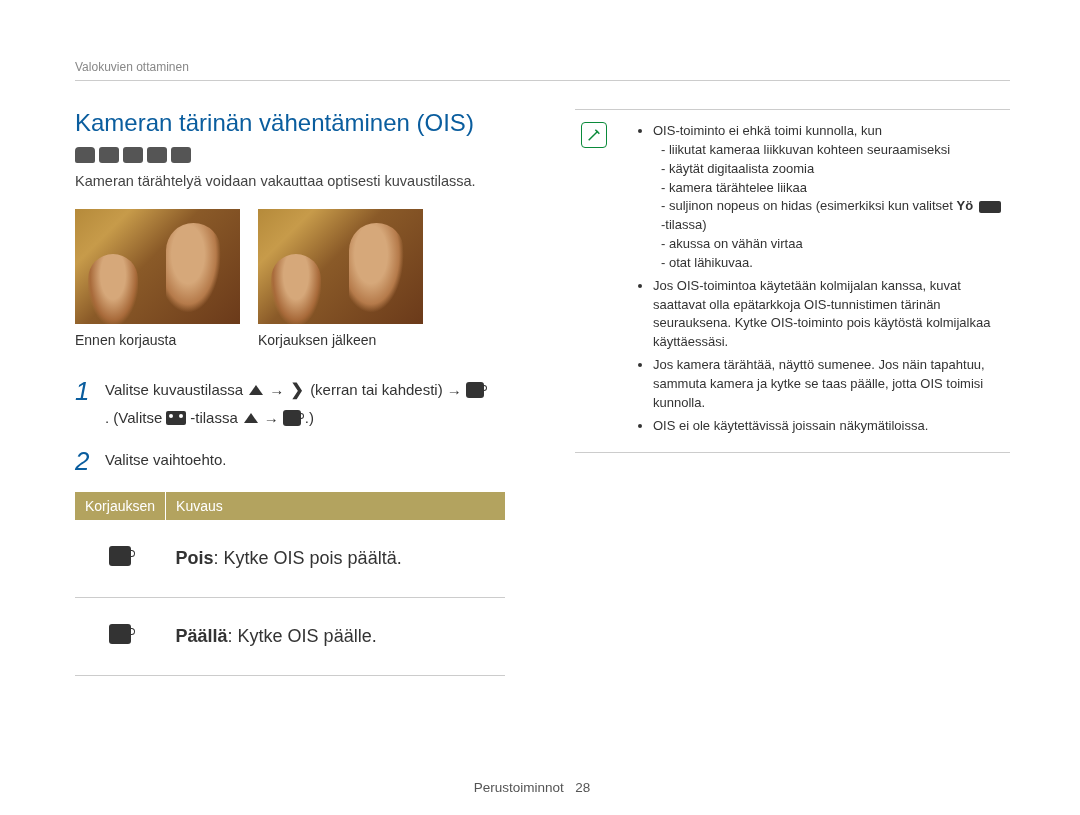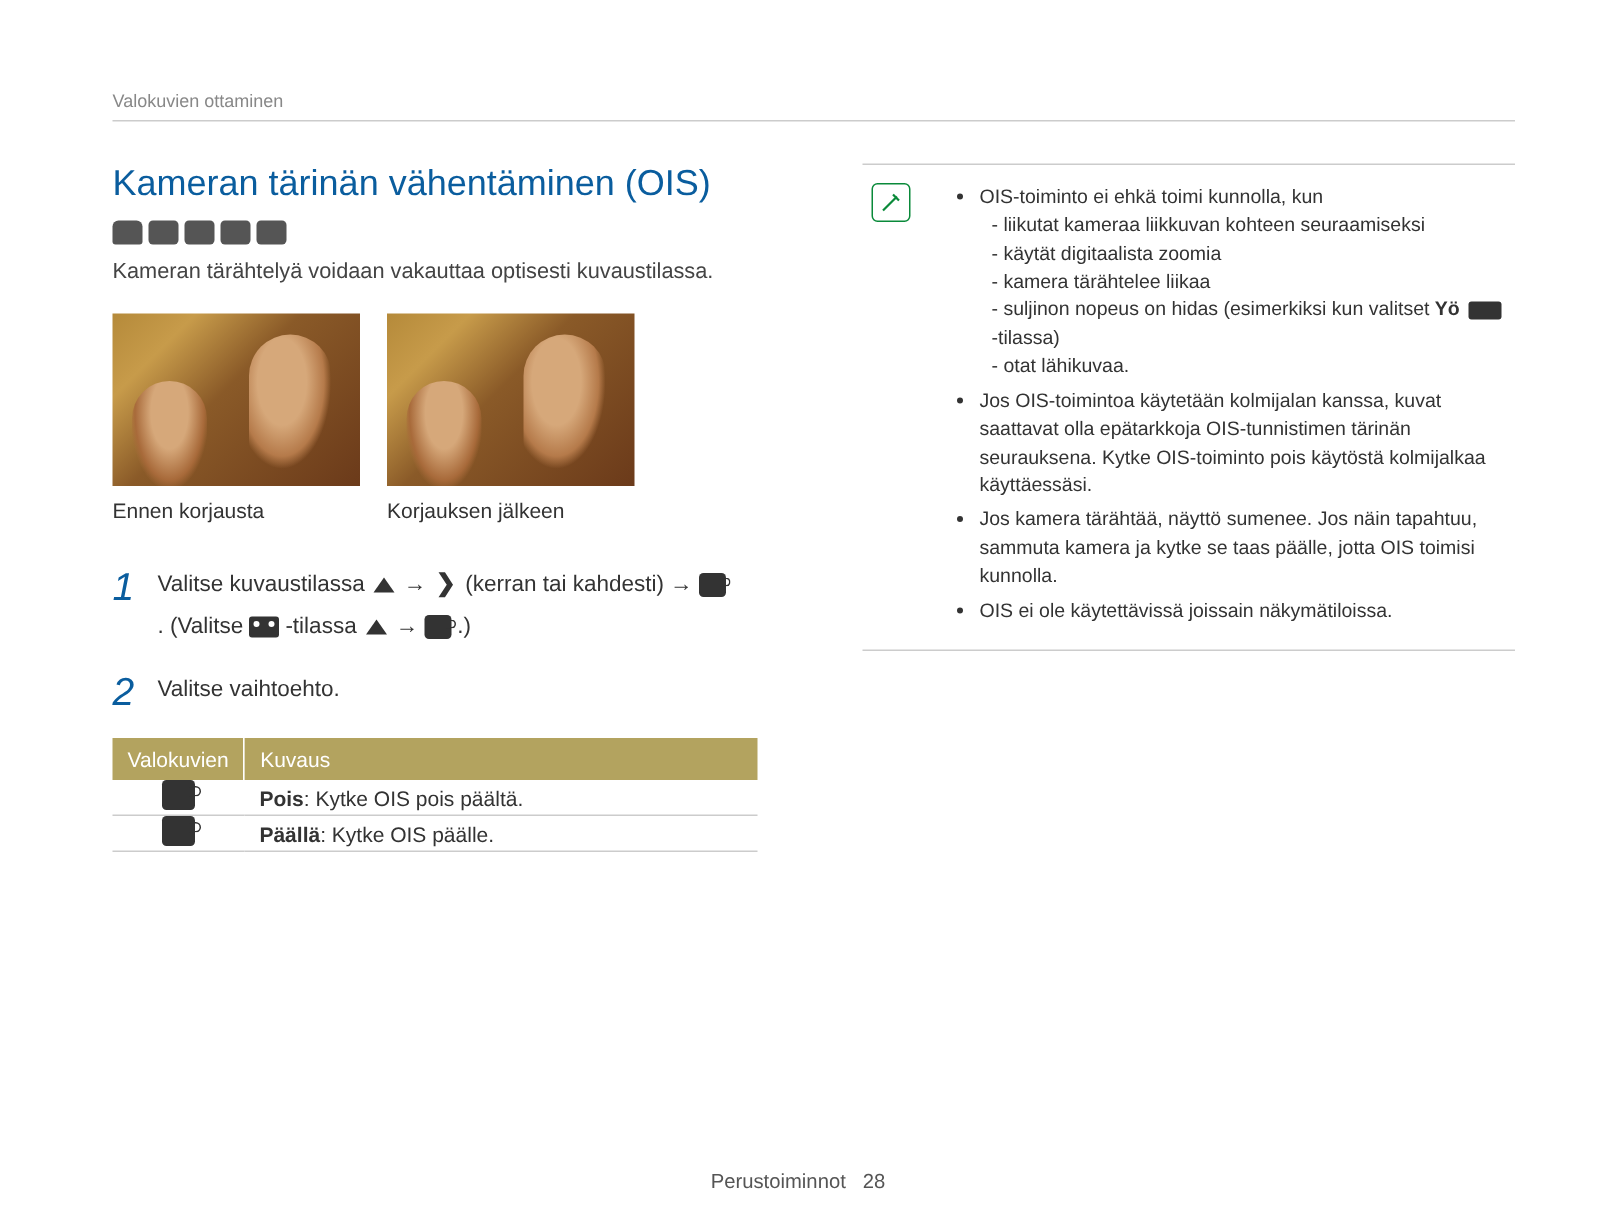--- a/index.html
+++ b/index.html
@@ -111,22 +111,22 @@
   .options-table th {
     background:#b3a35f;
     color:#fff;
     font-weight:400;
     text-align:left;
     padding:6px 10px;
     font-size:14px;
   }
   .options-table th:first-child{width:78px;border-right:1px solid #fff;}
   .options-table td {
-    padding:0 10px;
-    font-size:14px;
+    padding:26px 10px;
+    font-size:18px;
     border-bottom:1px solid #ccc;
   }
   .options-table td:first-child{text-align:center;}
   .opt-icon{
     width:22px;height:20px;display:inline-block;background:#333;border-radius:3px;position:relative;
   }
   .opt-icon::after{content:"";position:absolute;right:-4px;top:4px;width:7px;height:5px;border:1.5px solid #333;border-left:none;border-radius:0 5px 5px 0;}
   .note-box {
     display:flex; gap:10px; align-items:flex-start;
     border:1px solid #ccc; border-left:none; border-right:none;
@@ -207,21 +207,21 @@
       </li>
       <li class="step">
         <span class="step-num">2</span>
         <span class="step-body">Valitse vaihtoehto.</span>
       </li>
     </ol>
 
     <table class="options-table">
       <thead>
         <tr>
-          <th>Valokuvien</th>
+          <th>Korjauksen</th>
           <th>Kuvaus</th>
         </tr>
       </thead>
       <tbody>
         <tr>
           <td><span class="opt-icon"></span></td>
           <td>
             <b>Pois</b><span>: Kytke OIS pois päältä.</span>
           </td>
         </tr>
@@ -246,20 +246,21 @@
         <li>
           <span>OIS-toiminto ei ehkä toimi kunnolla, kun</span>
           <ul class="sub-list">
             <li>liikutat kameraa liikkuvan kohteen seuraamiseksi</li>
             <li>käytät digitaalista zoomia</li>
             <li>kamera tärähtelee liikaa</li>
             <li>
               <span>suljinon nopeus on hidas (esimerkiksi kun valitset </span><b>Yö</b>
               <span class="scene-badge"></span><span>-tilassa)</span>
             </li>
+            <li>akussa on vähän virtaa</li>
             <li>otat lähikuvaa.</li>
           </ul>
         </li>
         <li>Jos OIS-toimintoa käytetään kolmijalan kanssa, kuvat saattavat olla epätarkkoja OIS-tunnistimen tärinän seurauksena. Kytke OIS-toiminto pois käytöstä kolmijalkaa käyttäessäsi.</li>
         <li>Jos kamera tärähtää, näyttö sumenee. Jos näin tapahtuu, sammuta kamera ja kytke se taas päälle, jotta OIS toimisi kunnolla.</li>
         <li>OIS ei ole käytettävissä joissain näkymätiloissa.</li>
       </ul>
     </div>
   </div>
 </div>

